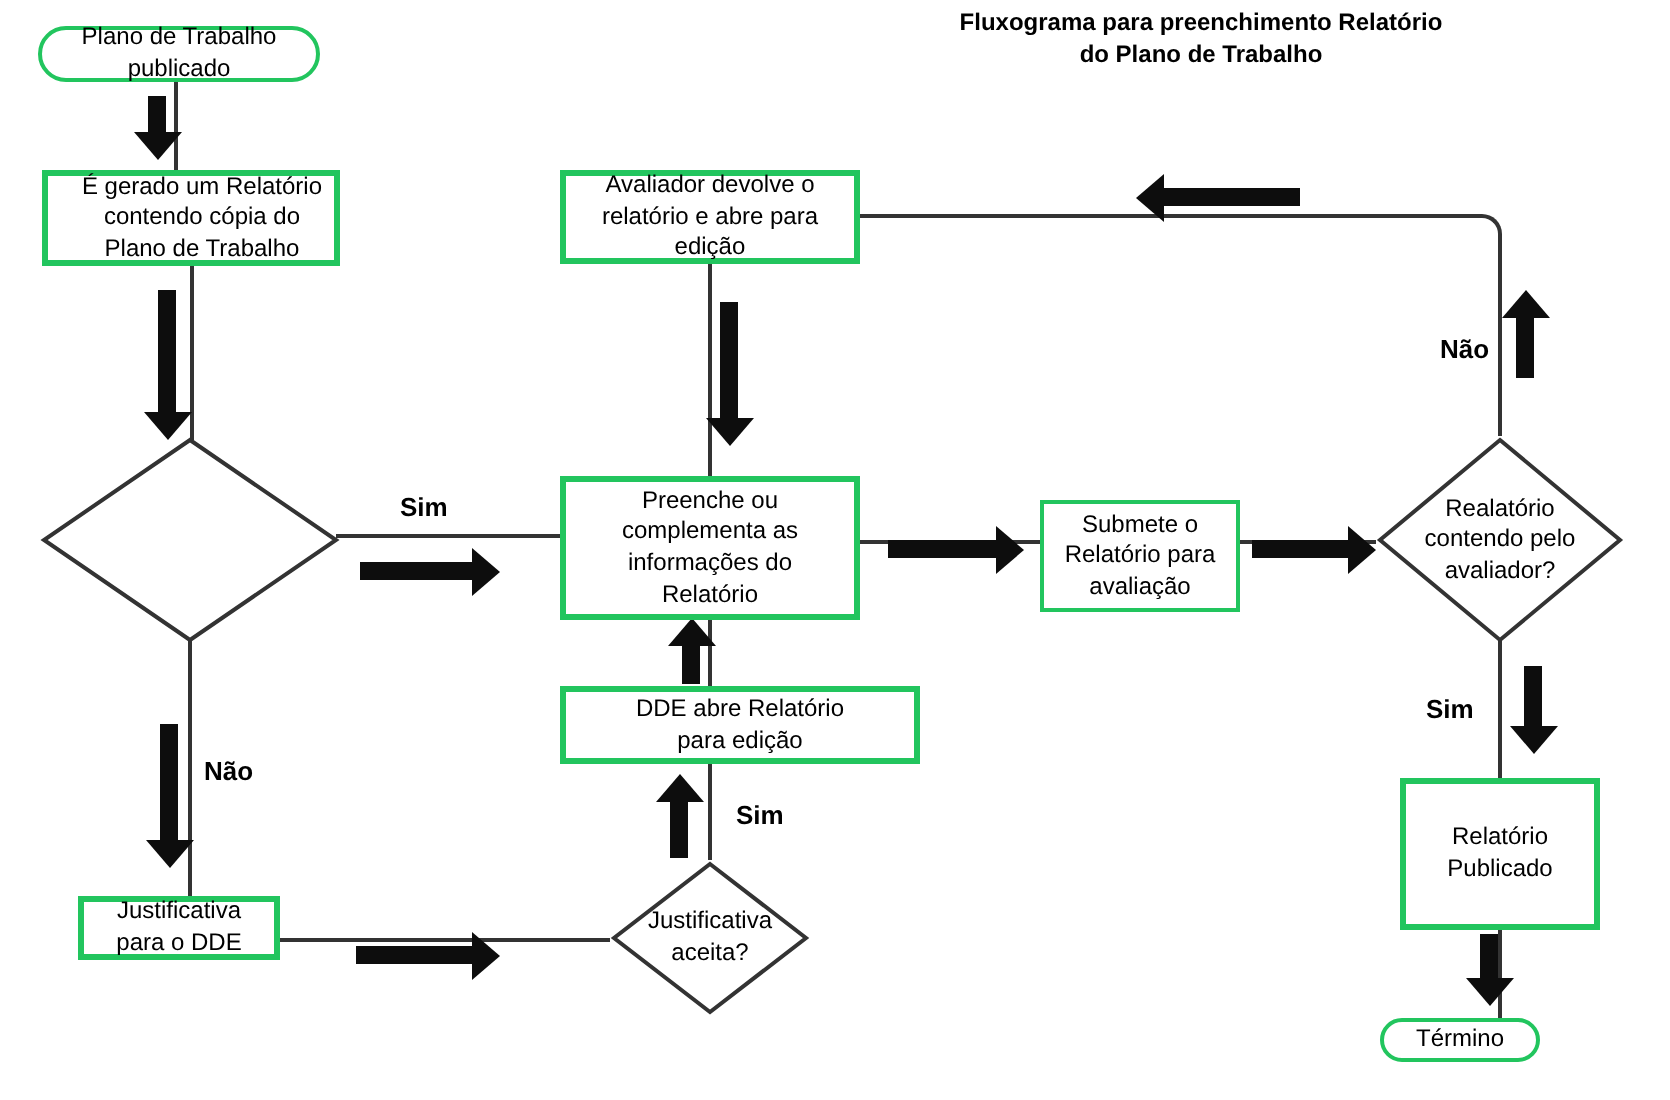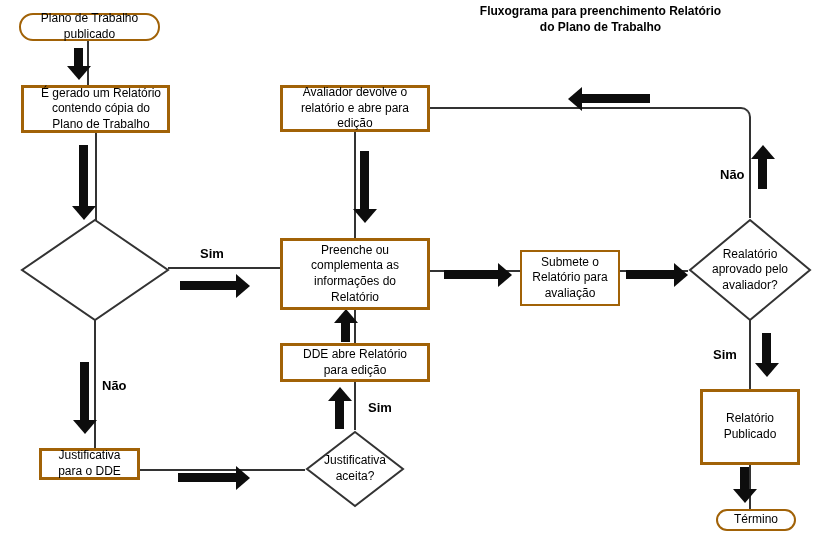--- a/index.html
+++ b/index.html
@@ -1,21 +1,21 @@
 <!DOCTYPE html>
 <html><head>
 <meta charset="utf-8">
 <style>
   html,body{margin:0;padding:0;background:#fff;}
   #canvas{
     position:relative;width:835px;height:550px;background:#fff;overflow:hidden;
     font-family:"Liberation Sans","DejaVu Sans",sans-serif;color:#000;
   }
   .node{
-    position:absolute;border:3px solid #a16207;background:#fff;
+    position:absolute;border:3px solid #22c55e;background:#fff;
     display:flex;align-items:center;justify-content:center;text-align:center;
     font-size:12px;line-height:1.3;white-space:pre-line;box-sizing:border-box;
   }
   .stadium{border-width:2px;border-radius:16px;}
   .dshape{position:absolute;}
   .dtext{
     position:absolute;display:flex;align-items:center;justify-content:center;
     text-align:center;font-size:12px;line-height:1.3;white-space:pre-line;
   }
   .line{position:absolute;background:#333;}
@@ -129,35 +129,35 @@
 edição</div>
   <div class="node" style="left:280px;top:238px;width:150px;height:72px;">Preenche  ou
 complementa as
 informações do
 Relatório</div>
   <div class="node" style="left:520px;top:250px;width:100px;height:56px;border-width:2px;">Submete o
 Relatório para
 avaliação</div>
   <div class="node" style="left:700px;top:389px;width:100px;height:76px;">Relatório
 Publicado</div>
-  <div class="node stadium" style="left:716px;top:509px;width:80px;height:22px;border-radius:11px;">Término</div>
+  <div class="node stadium" style="left:690px;top:509px;width:80px;height:22px;border-radius:11px;">Término</div>
   <div class="node" style="left:39px;top:448px;width:101px;height:32px;">Justificativa
 para o DDE</div>
-  <div class="node" style="left:280px;top:343px;width:150px;height:39px;">DDE abre Relatório
+  <div class="node" style="left:280px;top:343px;width:180px;height:39px;">DDE abre Relatório
 para edição</div>
 
   <svg class="dshape" style="left:20px;top:218px;" width="150" height="104">
     <polygon points="75,2 148,52 75,102 2,52" fill="#ffffff" stroke="#333333" stroke-width="2"></polygon>
   </svg>
 
   <svg class="dshape" style="left:688px;top:218px;" width="124" height="104">
     <polygon points="62,2 122,52 62,102 2,52" fill="#ffffff" stroke="#333333" stroke-width="2"></polygon>
   </svg>
   <div class="dtext" style="left:688px;top:218px;width:124px;height:104px;">Realatório
-aprovado pelo
+contendo pelo
 avaliador?</div>
 
   <svg class="dshape" style="left:305px;top:430px;" width="100" height="78">
     <polygon points="50,2 98,39 50,76 2,39" fill="#ffffff" stroke="#333333" stroke-width="2"></polygon>
   </svg>
   <div class="dtext" style="left:305px;top:430px;width:100px;height:78px;">Justificativa
 aceita?</div>
 
   <div class="lbl" style="left:200px;top:246px;">Sim</div>
   <div class="lbl" style="left:102px;top:378px;">Não</div>

